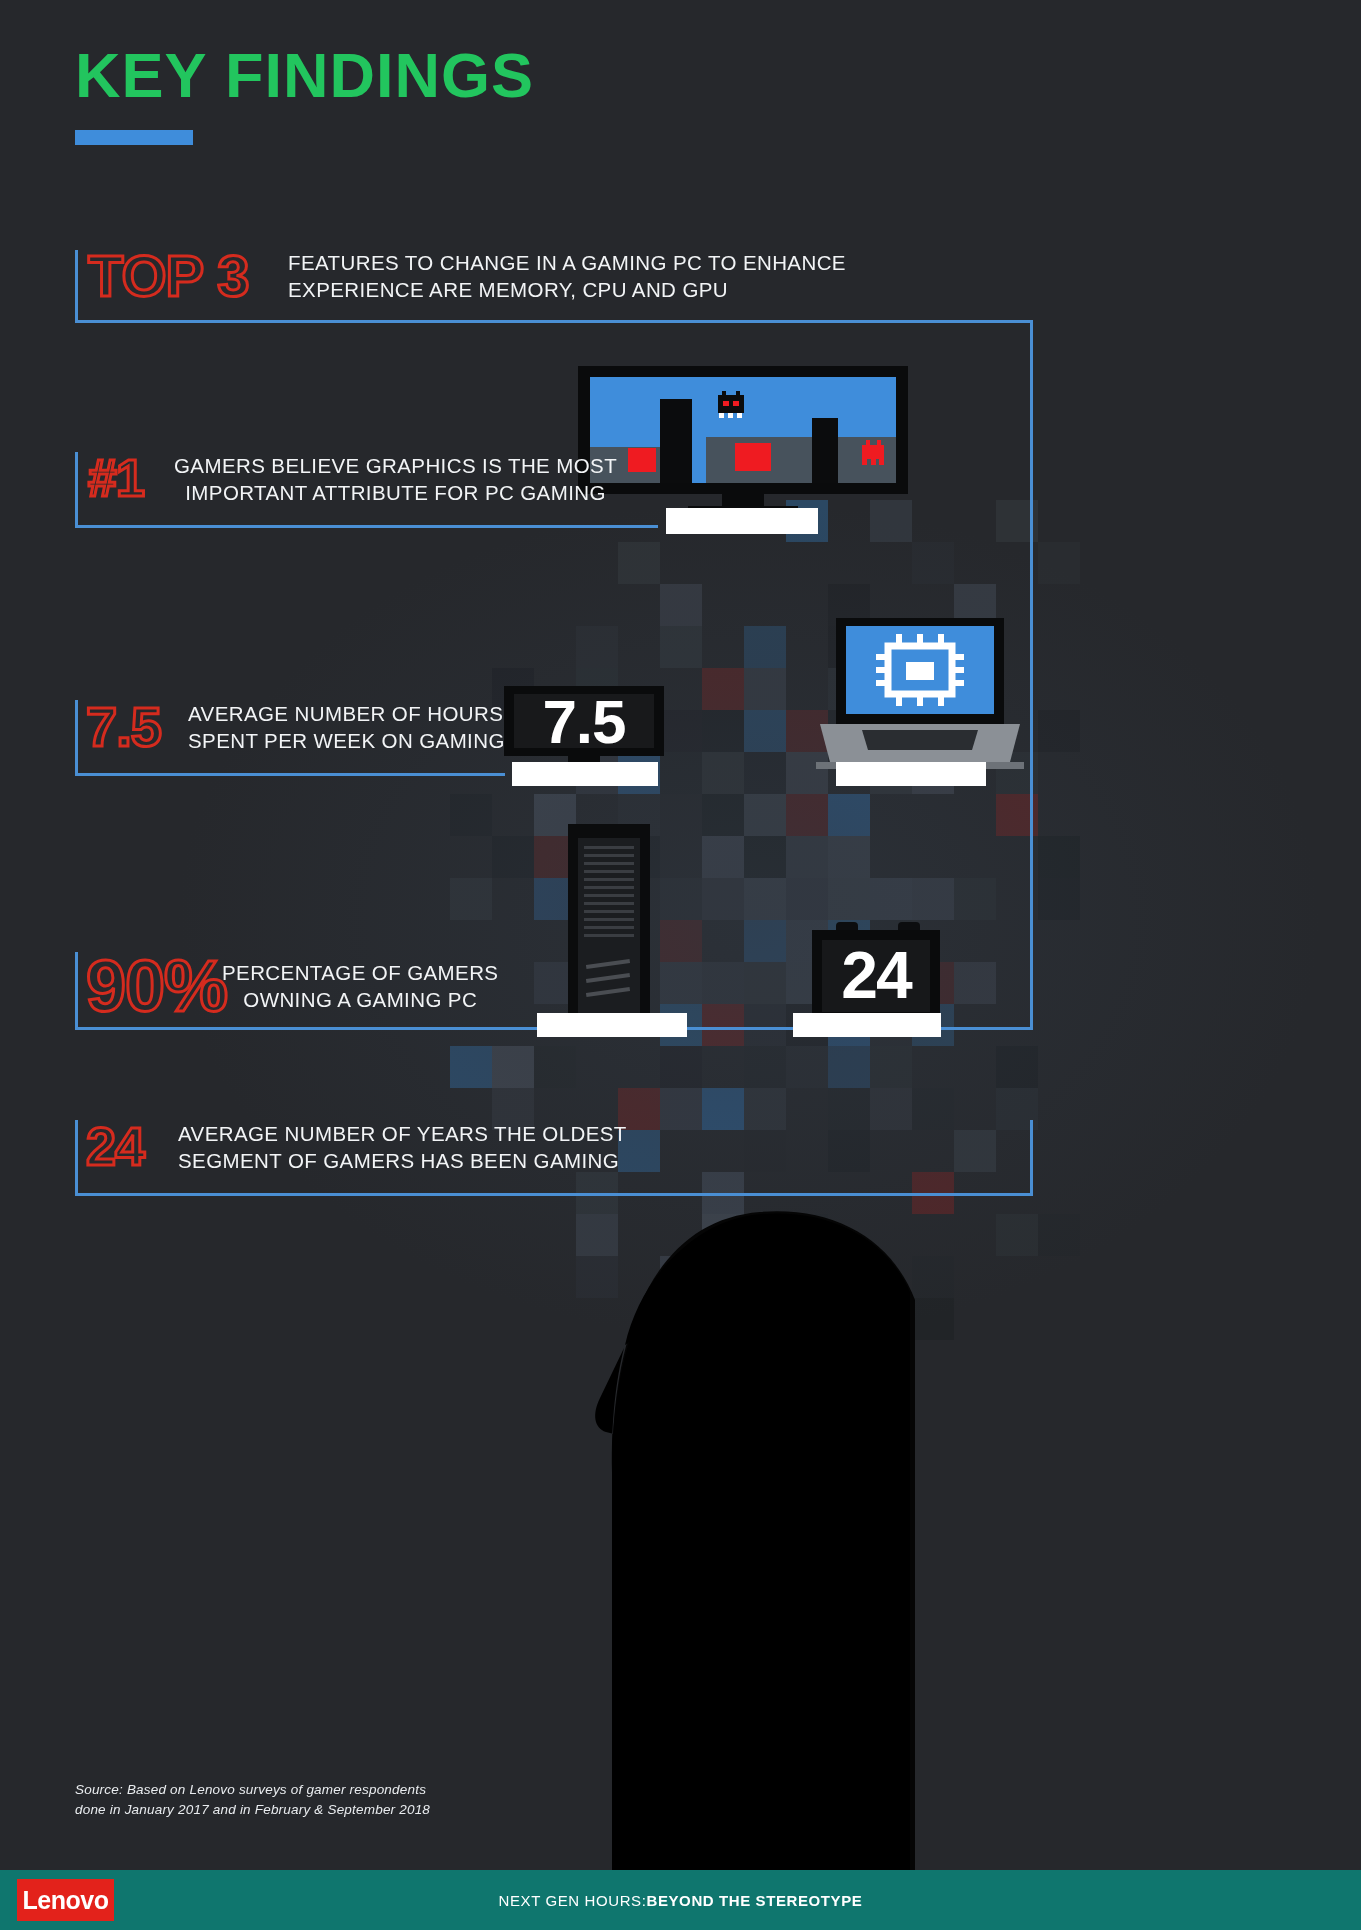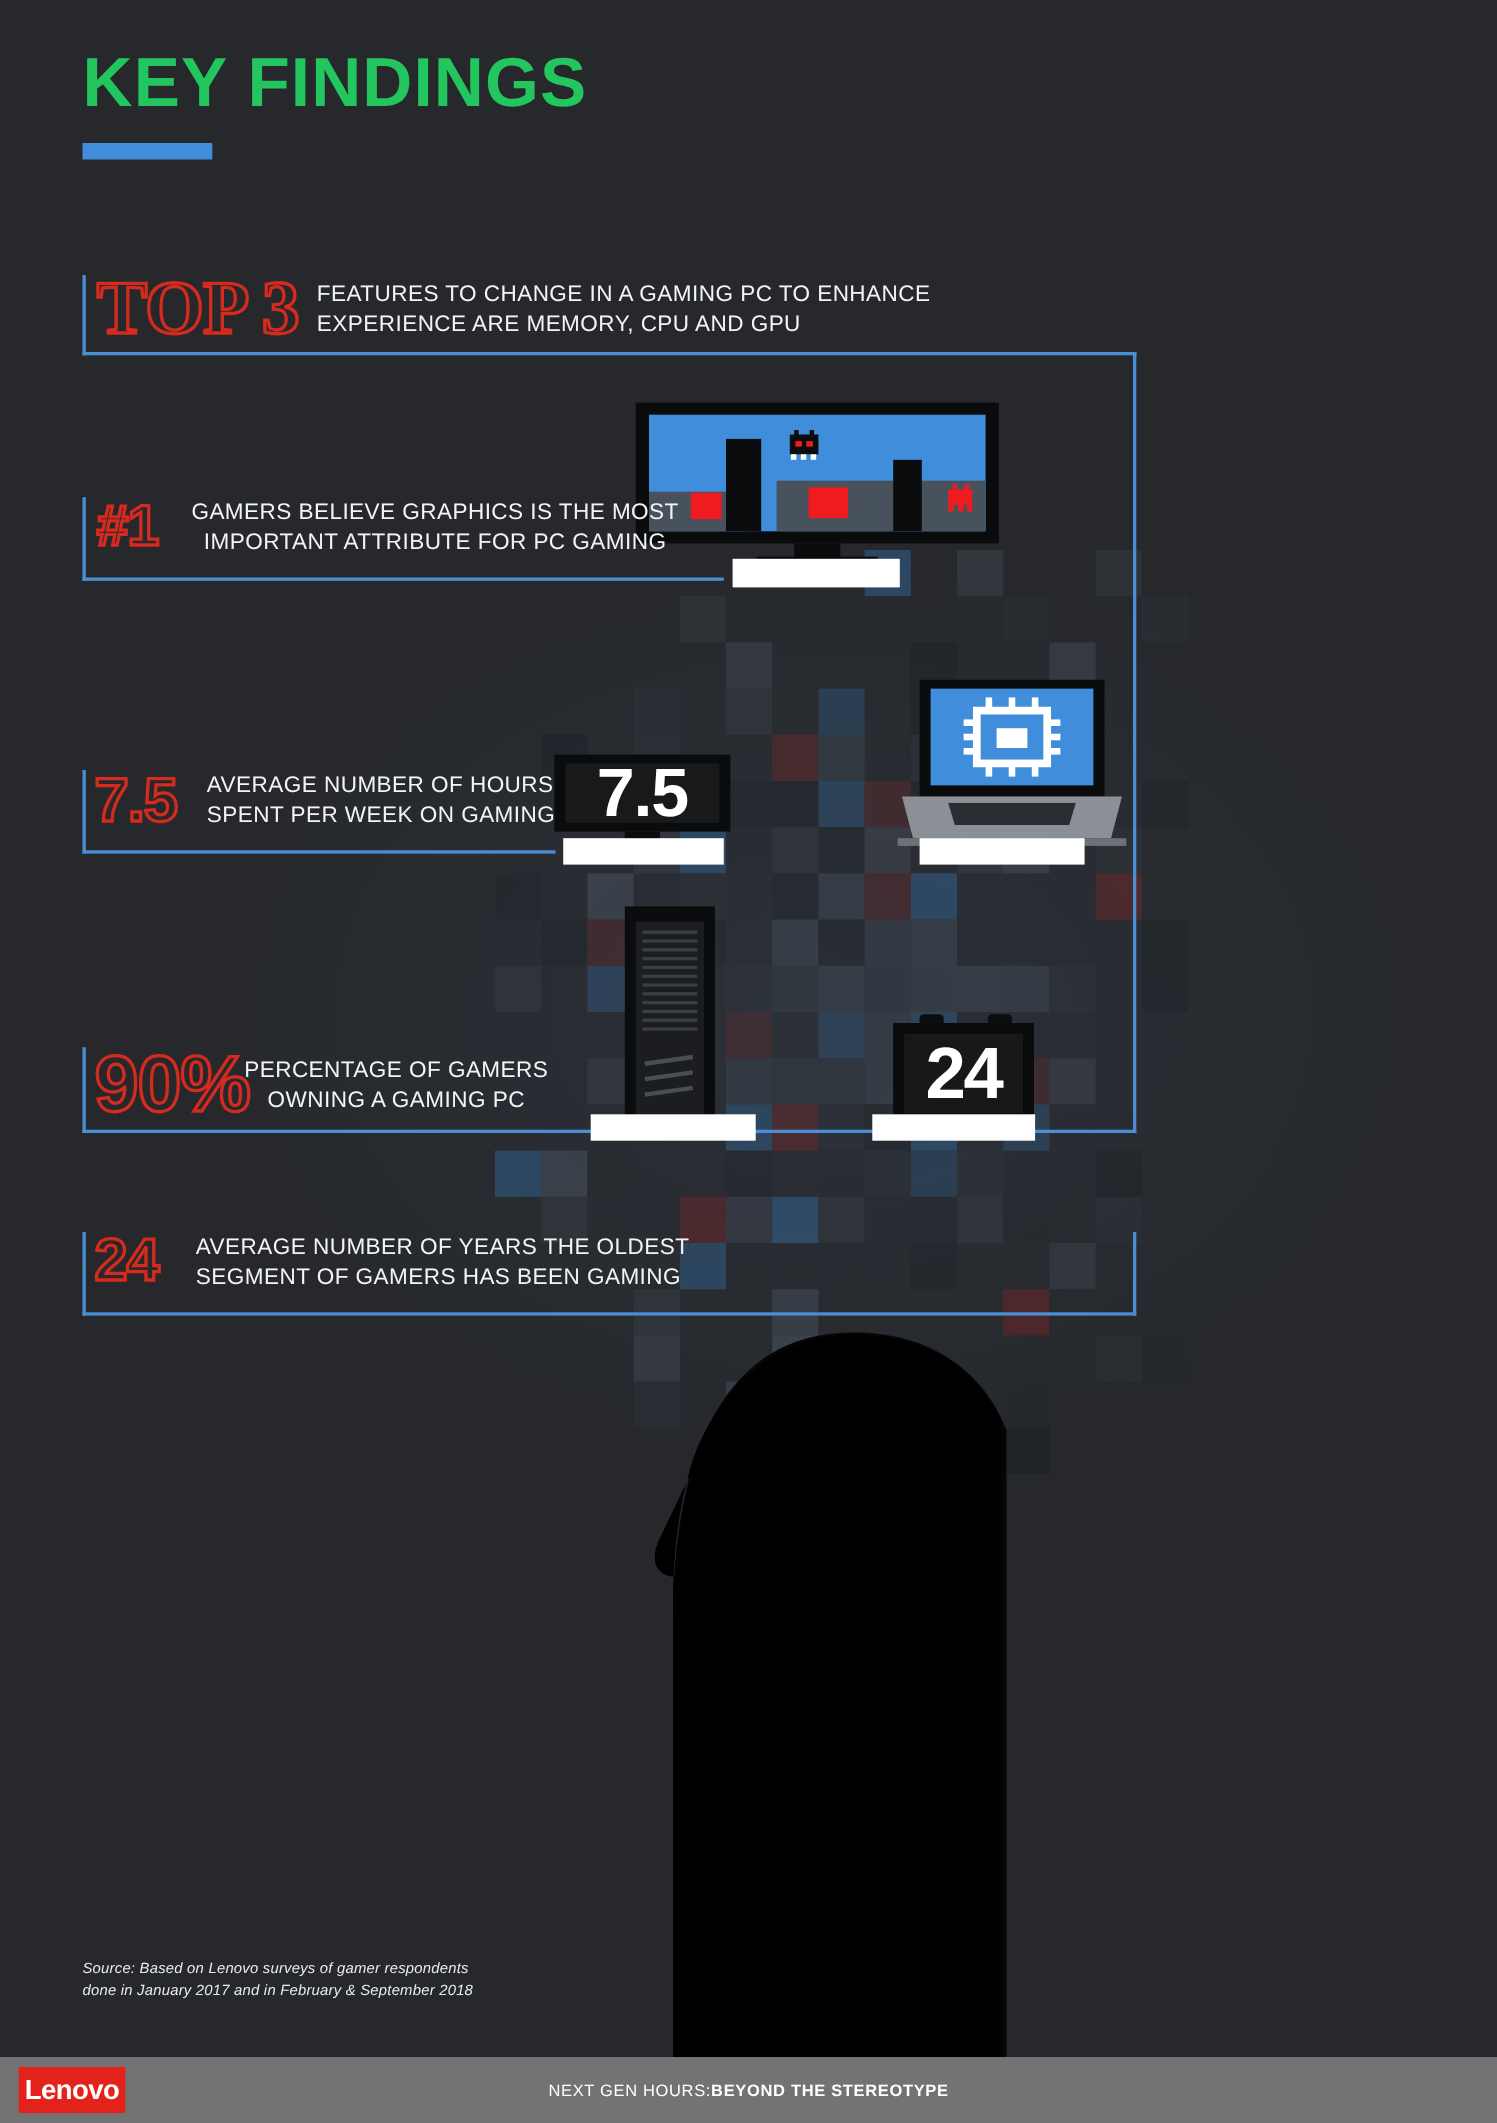--- a/index.html
+++ b/index.html
@@ -60,21 +60,21 @@
   
   .source {
     position:absolute; left:75px; top:1780px; z-index:6;
     color:#e9ecef; font-size:13.5px; font-style:italic;
     line-height:1.45; white-space:pre-line; letter-spacing:.2px;
   }
 
   
   .footer {
     position:absolute; left:0; top:1870px; width:1361px; height:60px;
-    background:#737373; z-index:10;padding-left:39px;
+    background:#0f766e; z-index:10;padding-left:39px;
   }
   .logo {
     position:absolute; left:17px; top:9px; width:97px; height:42px;
     background:#e3221b; color:#fff; font-weight:bold; font-size:25px;
     display:flex; align-items:center; justify-content:center;
     letter-spacing:-.5px;
   }
   .footnote {
     position:absolute; left:0; top:0; width:1361px; height:60px;
     display:flex; align-items:center; justify-content:center;
@@ -379,21 +379,21 @@
   <i style="left:0; top:73px; width:958px; height:3px;"></i>
   <i style="left:955px; top:0; width:3px; height:76px;"></i>
 </div>
 
 <div class="header">
   <div class="title">KEY FINDINGS</div>
   <div class="title-rule"></div>
 </div>
 
 <div class="stat" style="left:88px; top:248px; width:940px;">
-  <div class="num" style="font-size:69px; width:190px;font-family:Liberation Serif, serif;">TOP 3</div>
+  <div class="num" style="font-size:58px; width:190px;">TOP 3</div>
   <div class="copy" style="margin-left:10px;">FEATURES TO CHANGE IN A GAMING PC TO ENHANCE
 EXPERIENCE ARE MEMORY, CPU AND GPU</div>
 </div>
 
 <div class="stat" style="left:88px; top:452px; width:580px;">
   <div class="num" style="font-size:52px; width:78px;">#1</div>
   <div class="copy" style="margin-left:8px;text-align:center;">GAMERS BELIEVE GRAPHICS IS THE MOST
 IMPORTANT ATTRIBUTE FOR PC GAMING</div>
 </div>
 

